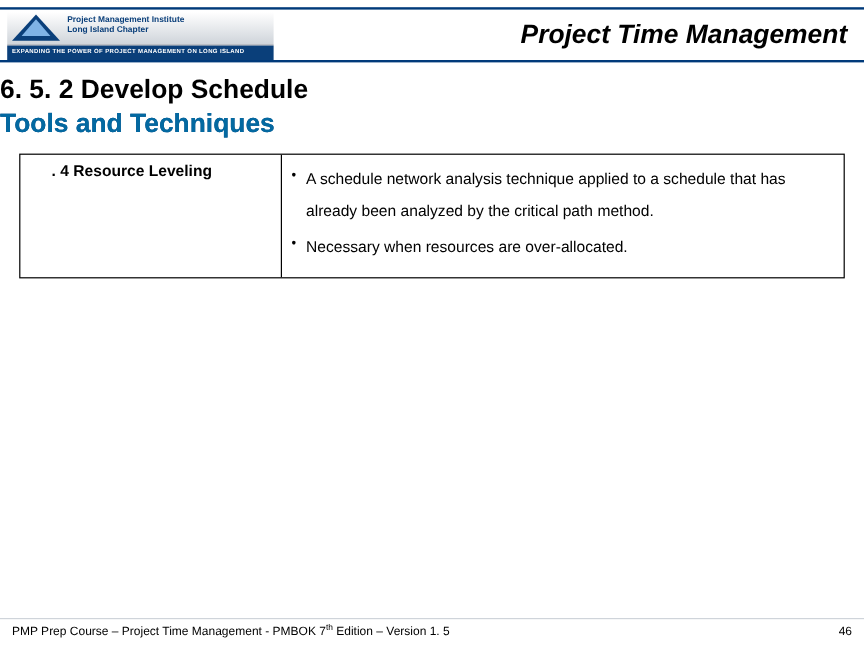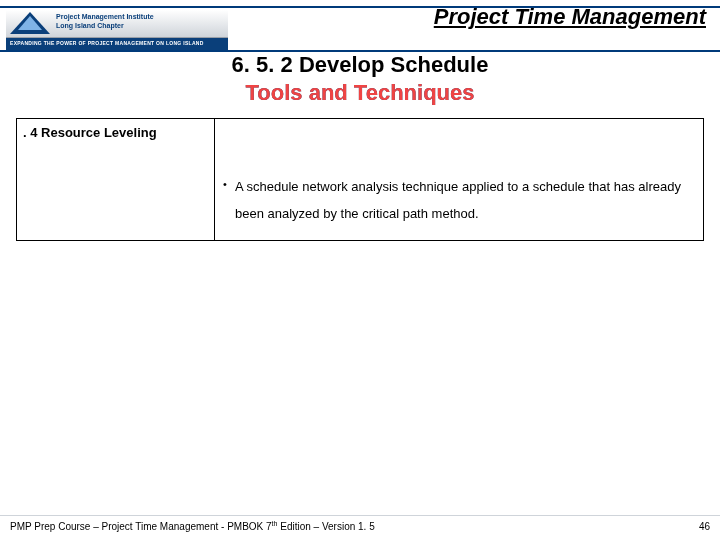--- a/index.html
+++ b/index.html
@@ -8,33 +8,33 @@
 
   
   .header { position: relative; height: 52px; border-bottom: 2px solid #003a7a; }
   .header-topline { position: absolute; top: 6px; left: 0; right: 0; height: 2px; background: #003a7a; }
   .logo-block { position: absolute; top: 10px; left: 6px; width: 222px; height: 38px; }
   .logo-bar { position: absolute; top: 0; left: 0; width: 222px; height: 28px; background: linear-gradient(#ffffff, #cfd4da); border-bottom: 1px solid #9aa0a8; }
   .logo-tri { position: absolute; top: 2px; left: 4px; width: 0; height: 0; border-left: 20px solid transparent; border-right: 20px solid transparent; border-bottom: 22px solid #0a3f7a; }
   .logo-tri-inner { position: absolute; top: 6px; left: 12px; width: 0; height: 0; border-left: 12px solid transparent; border-right: 12px solid transparent; border-bottom: 14px solid #7fb3e6; }
   .logo-text { position: absolute; top: 2px; left: 50px; font-size: 7px; line-height: 9px; color: #0a3f7a; font-weight: bold; }
   .logo-sub { position: absolute; top: 28px; left: 0; width: 222px; height: 12px; background: #0a3f7a; color: #fff; font-size: 5px; letter-spacing: 0.3px; padding: 2px 4px; font-weight: bold; }
-  .title { position: absolute; top: 4px; right: 14px; font-size: 22px; font-weight: bold; font-style: italic; color: #000; text-decoration: underline; }
+  .title { position: absolute; top: 16px; right: 14px; font-size: 22px; font-weight: bold; font-style: italic; color: #000; }
 
   
-  .heading { text-align: center; }
+  .heading { margin-top: 10px; }
   .heading .h1 { font-size: 22px; font-weight: bold; color: #000; }
-  .heading .h2 { font-size: 22px; font-weight: bold; color: #ef4444; text-shadow: 0 0 0 #0a3f7a; margin-top: 2px; }
+  .heading .h2 { font-size: 22px; font-weight: bold; color: #0369a1; text-shadow: 0 0 0 #0a3f7a; margin-top: 2px; }
 
   
-  .table { margin: 12px auto 0; width: 688px; border: 1.5px solid #000; display: flex; }
+  .table { margin: 12px auto 0; width: 688px; border: 1.5px solid #000; display: flex; padding-left: 20px; }
   .col-left { width: 198px; border-right: 1.5px solid #000; padding: 6px 6px; font-size: 13px; font-weight: bold; }
   .col-right { flex: 1; padding: 6px 6px 10px 6px; font-size: 13px; line-height: 2.1; }
   .col-right ul { list-style: none; }
-  .col-right li { position: relative; padding-left: 14px; margin-bottom: 2px; margin-top: 48px; }
+  .col-right li { position: relative; padding-left: 14px; margin-bottom: 2px; }
   .col-right li::before { content: "•"; position: absolute; left: 2px; top: 0; font-size: 11px; }
 
   
   .footer { position: absolute; bottom: 8px; left: 0; right: 0; padding: 0 10px; display: flex; justify-content: space-between; align-items: flex-end; font-size: 10px; border-top: 1px solid #cfd4da; }
   .footer .ftext { padding-top: 4px; }
   .footer .sup { font-size: 7px; vertical-align: super; }
   .footer .pageno { font-weight: normal; }
 </style>
 </head>
 <body>
@@ -59,20 +59,21 @@
   <div class="heading">
     <div class="h1">6. 5. 2  Develop Schedule</div>
     <div class="h2">Tools and Techniques</div>
   </div>
 
   <div class="table">
     <div class="col-left">. 4 Resource Leveling</div>
     <div class="col-right">
       <ul>
         <li>A schedule network analysis technique applied to a schedule that has already been analyzed by the critical path method.</li>
+        <li>Necessary when resources are over-allocated.</li>
       </ul>
     </div>
   </div>
 
   <div class="footer">
     <div class="ftext">
       <span>PMP Prep Course – Project Time Management - PMBOK 7</span><span class="sup">th</span><span> Edition – Version 1. 5</span>
     </div>
     <div class="pageno">46</div>
   </div>

